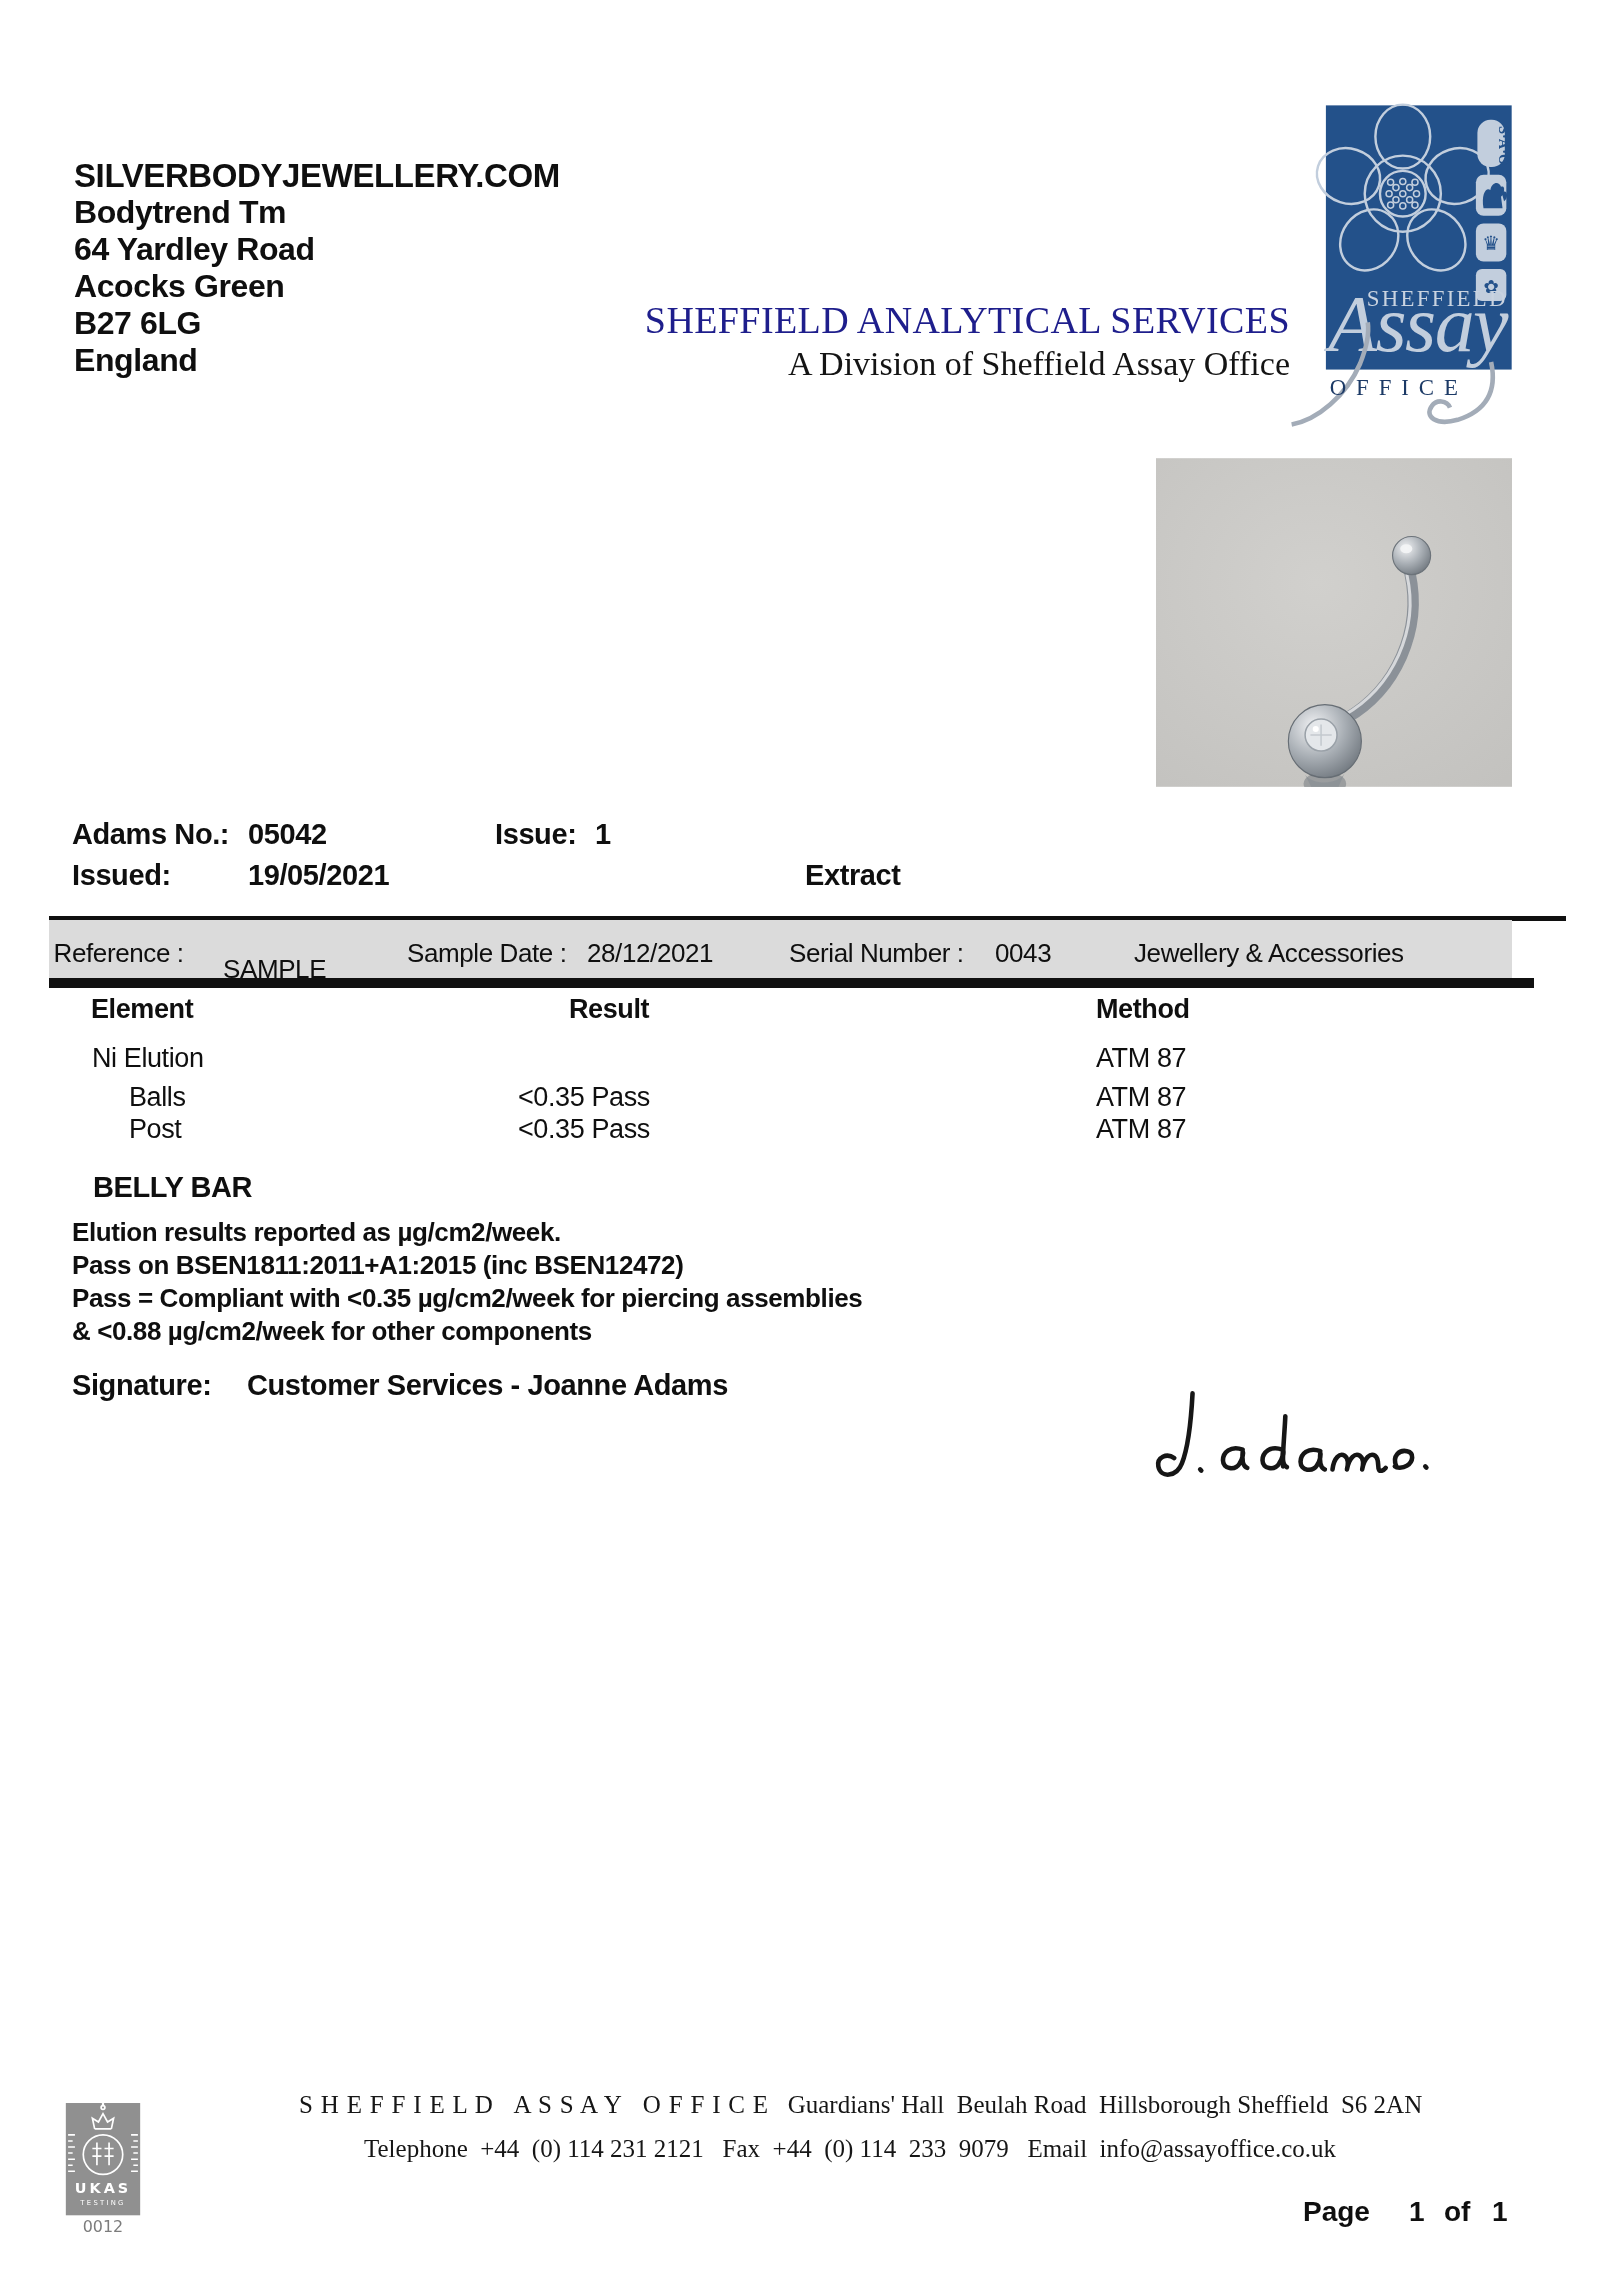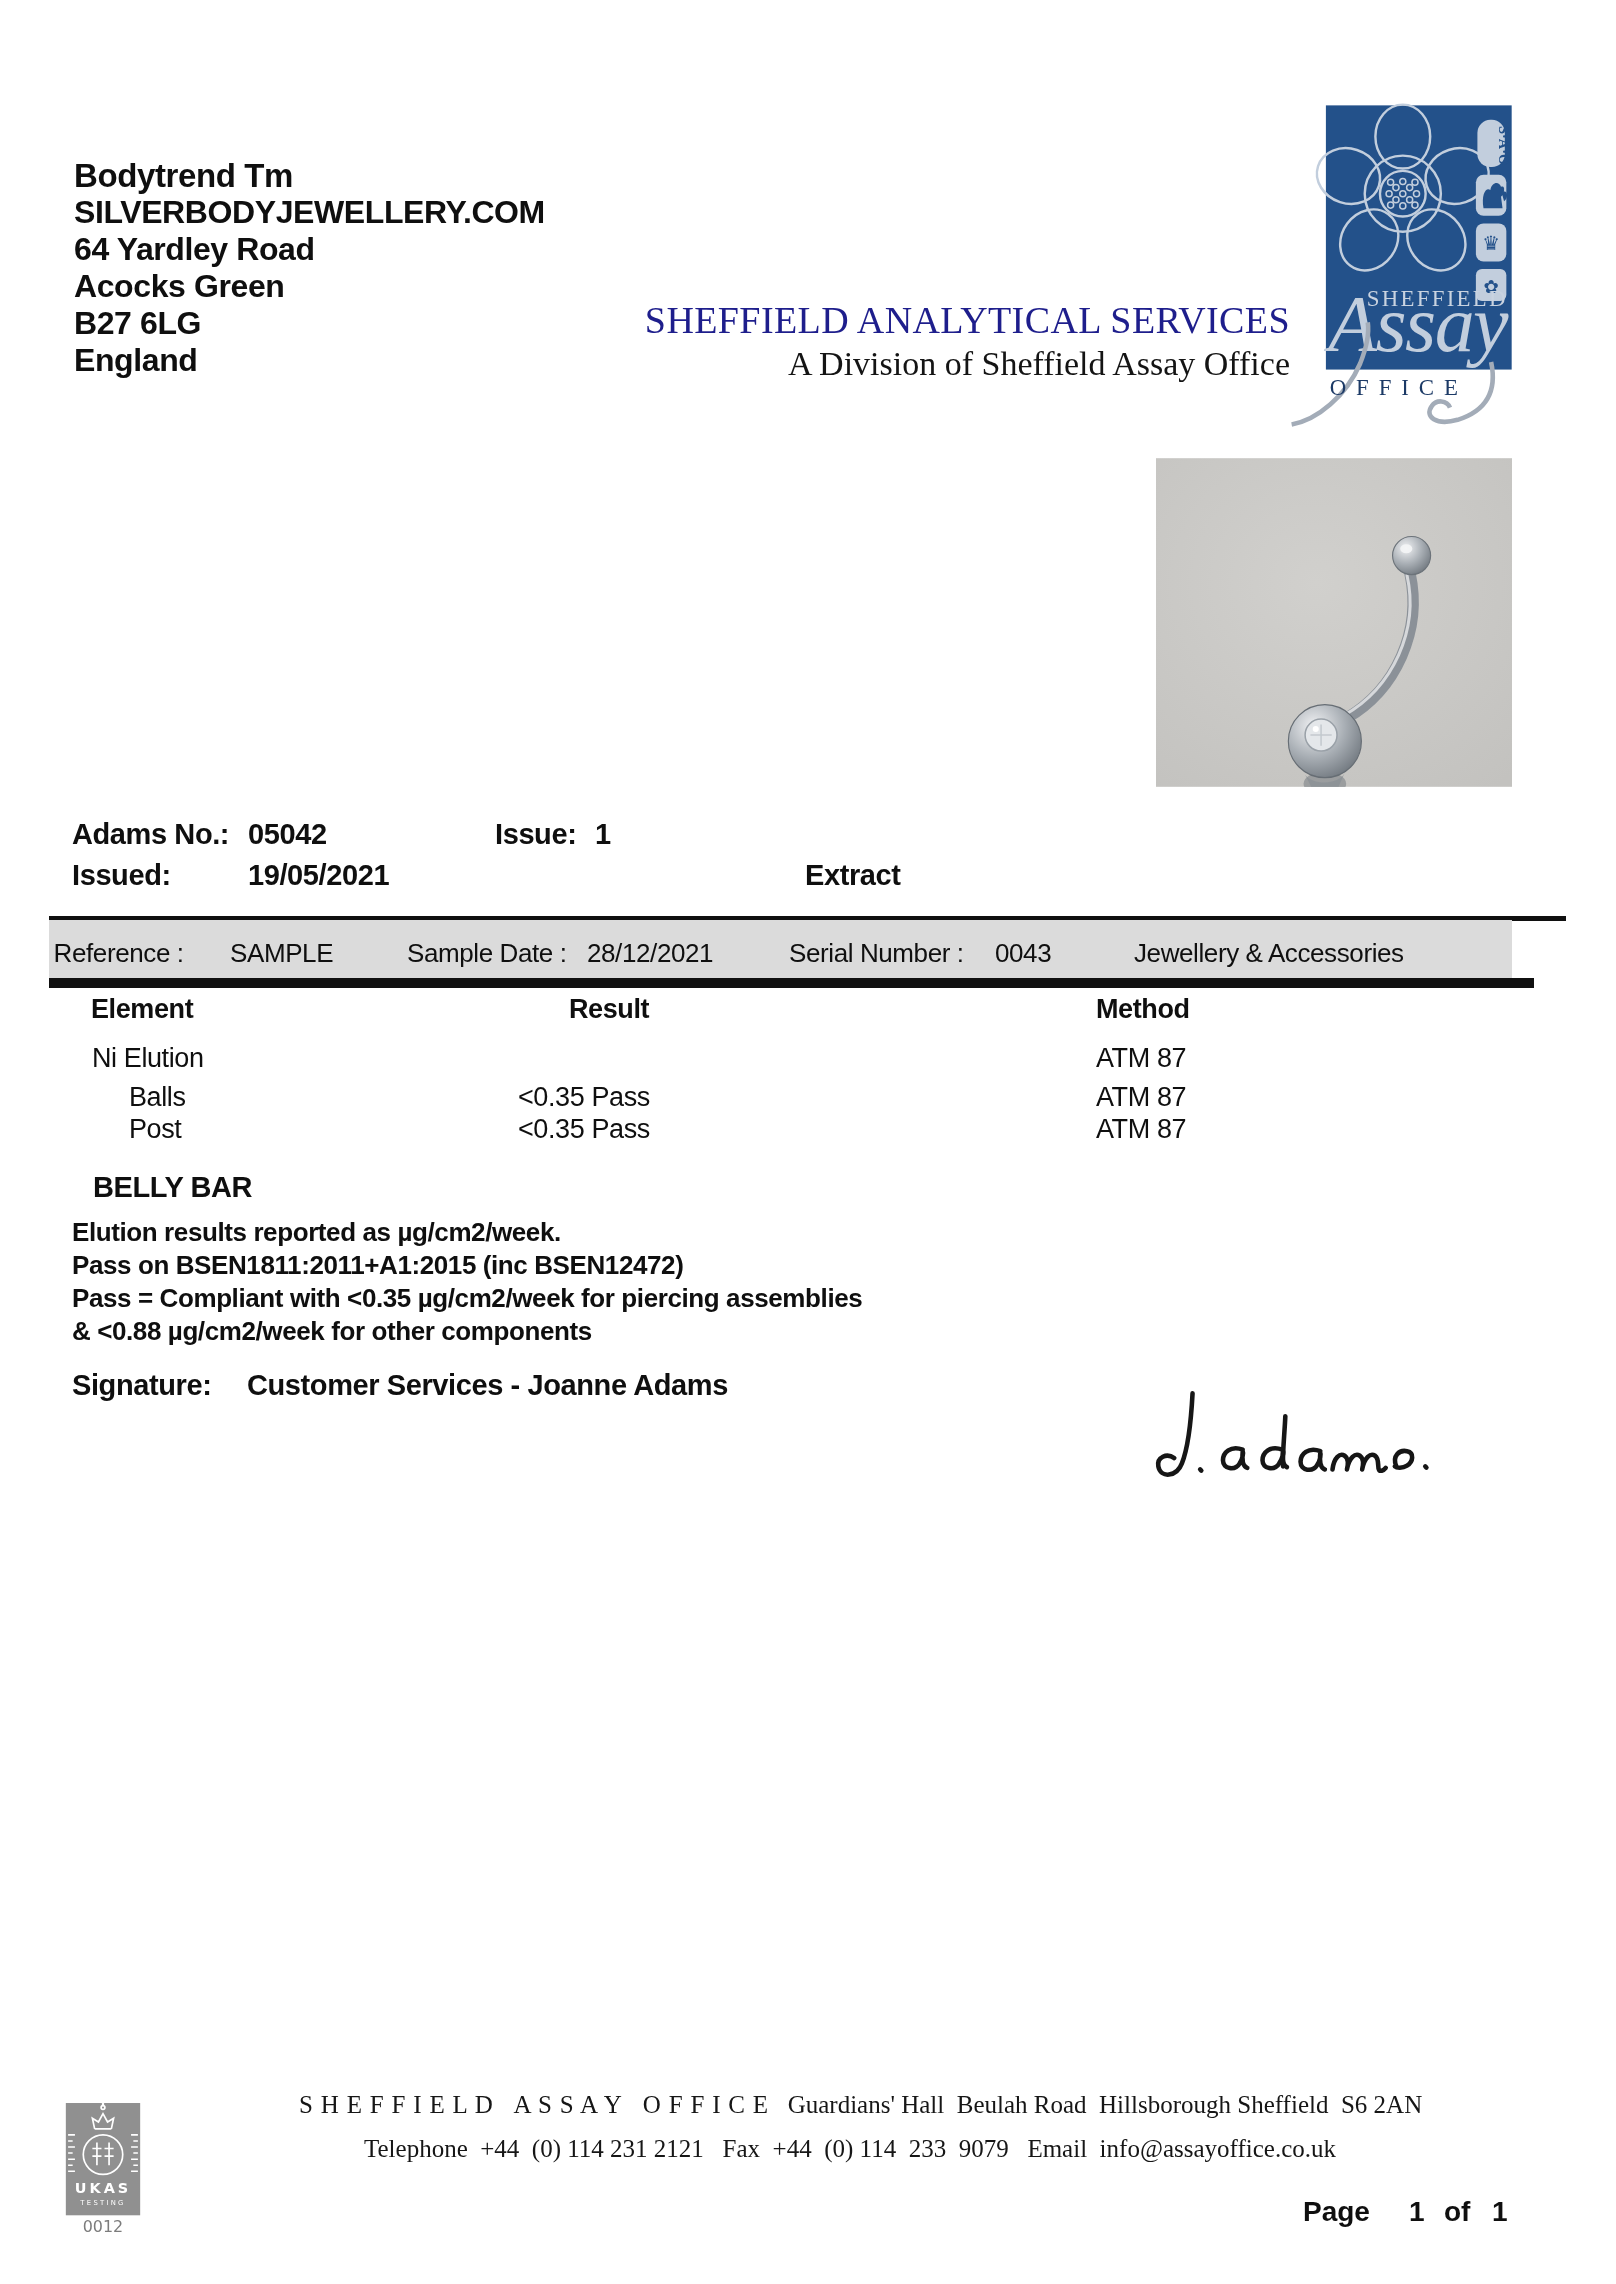--- a/index.html
+++ b/index.html
@@ -24,22 +24,22 @@
   .foot-serif{font-size:25px;white-space:pre;color:#161616;}
   .conformity{font-size:23.6px;letter-spacing:-0.2px;}
   .pgrow span{position:absolute;top:0;font-size:28px;font-weight:bold;}
 </style>
 </head>
 <body>
 
 <div class="page">
 
   <div class="abs sans b addr">
+    <div>SILVERBODYJEWELLERY.COM</div>
     <div>Bodytrend Tm</div>
-    <div>SILVERBODYJEWELLERY.COM</div>
     <div>64 Yardley Road</div>
     <div>Acocks Green</div>
     <div>B27 6LG</div>
     <div>England</div>
   </div>
 
   <div class="abs serif sas">
     <div class="sas-title">SHEFFIELD ANALYTICAL SERVICES</div>
     <div class="sas-sub">A Division of Sheffield Assay Office</div>
   </div>
@@ -121,21 +121,21 @@
   <div class="abs sans b meta" style="left:248px;top:818px;">05042</div>
   <div class="abs sans b meta" style="left:495px;top:818px;">Issue:</div>
   <div class="abs sans b meta" style="left:595px;top:818px;">1</div>
   <div class="abs sans b meta" style="left:72px;top:859px;">Issued:</div>
   <div class="abs sans b meta" style="left:248px;top:859px;">19/05/2021</div>
   <div class="abs sans b meta" style="left:805px;top:859px;">Extract</div>
 
   <div class="abs band-line-top"></div>
   <div class="abs sans band">
     <span style="left:4.6px;">Reference :</span>
-    <span style="left:181px;">SAMPLE</span>
+    <span style="left:174px;margin-top:16px;">SAMPLE</span>
     <span style="left:358px;">Sample Date :</span>
     <span style="left:538px;">28/12/2021</span>
     <span style="left:740px;">Serial Number :</span>
     <span style="left:946px;">0043</span>
     <span style="left:1085px;">Jewellery &amp; Accessories</span>
   </div>
   <div class="abs band-bar-bottom"></div>
 
   <div>
     <div class="abs sans b tbl" style="left:91px;top:994px;">Element</div>

